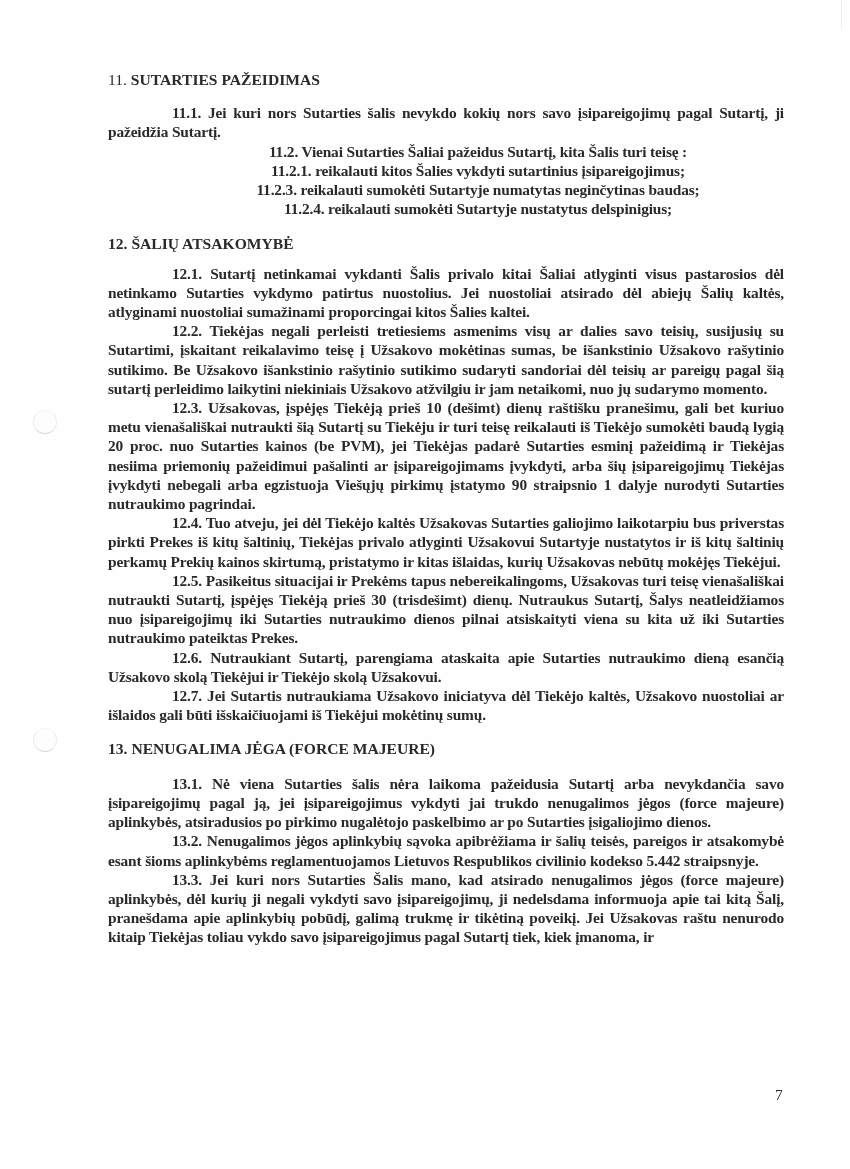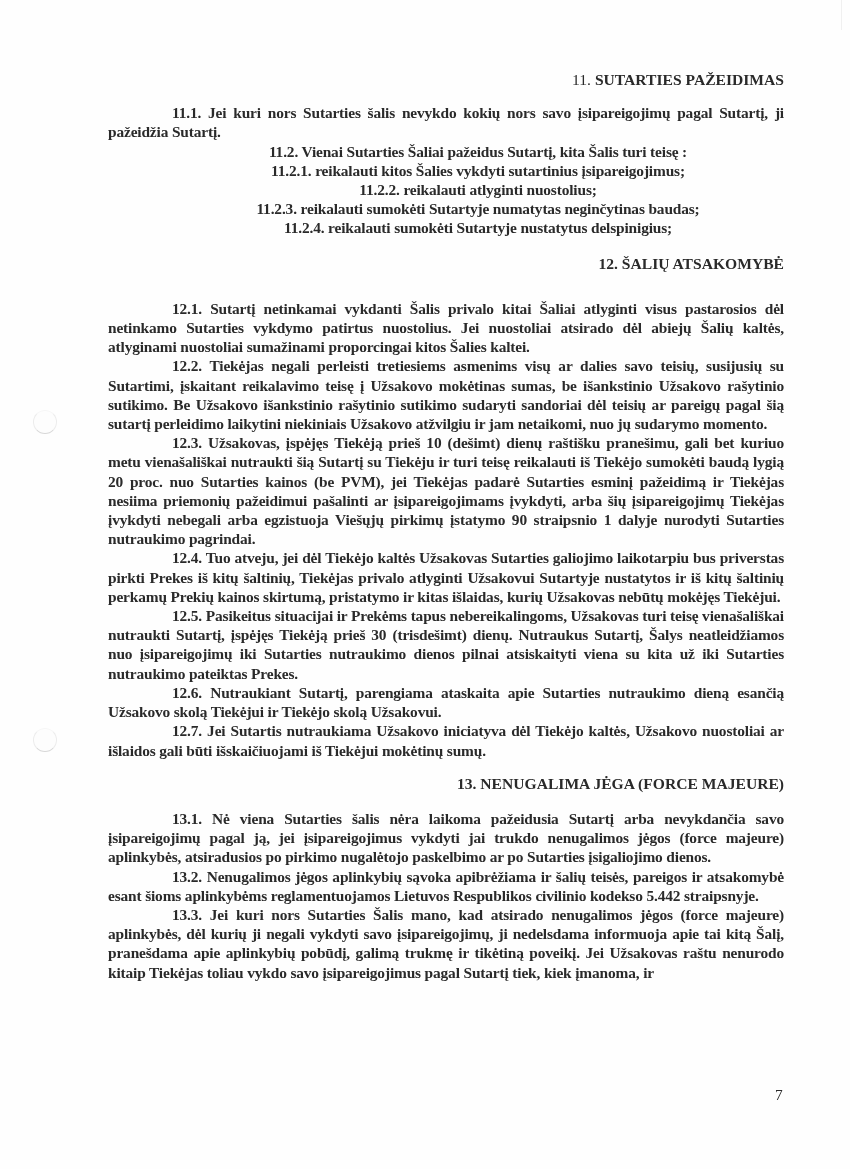--- a/index.html
+++ b/index.html
@@ -26,30 +26,30 @@
       position: absolute;
       left: 108px;
       top: 70px;
       width: 676px;
       font-size: 15.4px;
       line-height: 19.2px;
       text-align: justify;
       letter-spacing: -0.15px;
     }
     .heading {
-      text-align: right;
+      text-align: left;
       font-weight: bold;
       font-size: 15.6px;
       margin: 0;
       padding: 0;
       letter-spacing: 0;
     }
     .heading .num { font-weight: normal; }
     .h11 { margin-bottom: 14px; }
-    .h12 { margin-top: 16px; margin-bottom: 26px; }
+    .h12 { margin-top: 16px; margin-bottom: 10px; }
     .h13 { margin-top: 14px; margin-bottom: 16px; }
     p {
       margin: 0;
       padding: 0;
       font-weight: bold;
     }
     .indent { text-indent: 64px; }
     .sub {
       padding-left: 64px;
       text-align: center;
@@ -91,21 +91,20 @@
   <div class="punch-hole hole-1"></div>
   <div class="punch-hole hole-2"></div>
 
   <div class="content">
 
     <section>
       <h2 class="heading h11"><span class="num">11.</span> <span>SUTARTIES PAŽEIDIMAS</span></h2>
       <p class="indent">11.1. Jei kuri nors Sutarties šalis nevykdo kokių nors savo įsipareigojimų pagal Sutartį, ji pažeidžia Sutartį.</p>
       <p class="sub">11.2. Vienai Sutarties Šaliai pažeidus Sutartį, kita Šalis turi teisę :</p>
       <p class="sub">11.2.1. reikalauti kitos Šalies vykdyti sutartinius įsipareigojimus;</p>
-      <p class="sub">11.2.2. reikalauti atlyginti nuostolius;</p>
       <p class="sub">11.2.3. reikalauti sumokėti Sutartyje numatytas neginčytinas baudas;</p>
       <p class="sub">11.2.4. reikalauti sumokėti Sutartyje nustatytus delspinigius;</p>
     </section>
 
     <section>
       <h2 class="heading h12"><span>12.</span> <span>ŠALIŲ ATSAKOMYBĖ</span></h2>
       <p class="indent">12.1. Sutartį netinkamai vykdanti Šalis privalo kitai Šaliai atlyginti visus pastarosios dėl netinkamo Sutarties vykdymo patirtus nuostolius. Jei nuostoliai atsirado dėl abiejų Šalių kaltės, atlyginami nuostoliai sumažinami proporcingai kitos Šalies kaltei.</p>
       <p class="indent">12.2. Tiekėjas negali perleisti tretiesiems asmenims visų ar dalies savo teisių, susijusių su Sutartimi, įskaitant reikalavimo teisę į Užsakovo mokėtinas sumas, be išankstinio Užsakovo rašytinio sutikimo. Be Užsakovo išankstinio rašytinio sutikimo sudaryti sandoriai dėl teisių ar pareigų pagal šią sutartį perleidimo laikytini niekiniais Užsakovo atžvilgiu ir jam netaikomi, nuo jų sudarymo momento.</p>
       <p class="indent">12.3. Užsakovas, įspėjęs Tiekėją prieš 10 (dešimt) dienų raštišku pranešimu, gali bet kuriuo metu vienašališkai nutraukti šią Sutartį su Tiekėju ir turi teisę reikalauti iš Tiekėjo sumokėti baudą lygią 20 proc. nuo Sutarties kainos (be PVM), jei Tiekėjas padarė Sutarties esminį pažeidimą ir Tiekėjas nesiima priemonių pažeidimui pašalinti ar įsipareigojimams įvykdyti, arba šių įsipareigojimų Tiekėjas įvykdyti nebegali arba egzistuoja Viešųjų pirkimų įstatymo 90 straipsnio 1 dalyje nurodyti Sutarties nutraukimo pagrindai.</p>
       <p class="indent">12.4. Tuo atveju, jei dėl Tiekėjo kaltės Užsakovas Sutarties galiojimo laikotarpiu bus priverstas pirkti Prekes iš kitų šaltinių, Tiekėjas privalo atlyginti Užsakovui Sutartyje nustatytos ir iš kitų šaltinių perkamų Prekių kainos skirtumą, pristatymo ir kitas išlaidas, kurių Užsakovas nebūtų mokėjęs Tiekėjui.</p>

